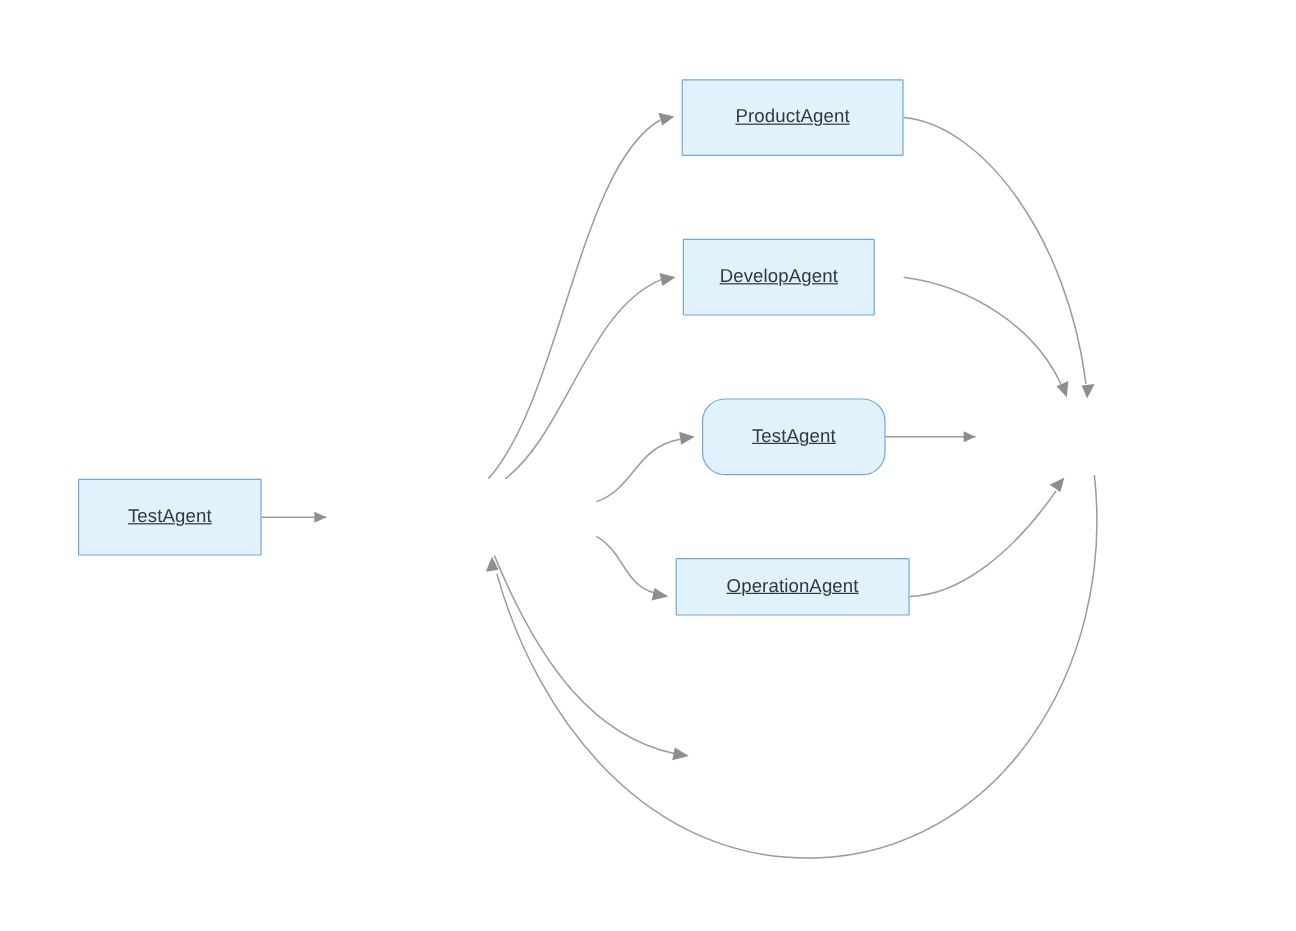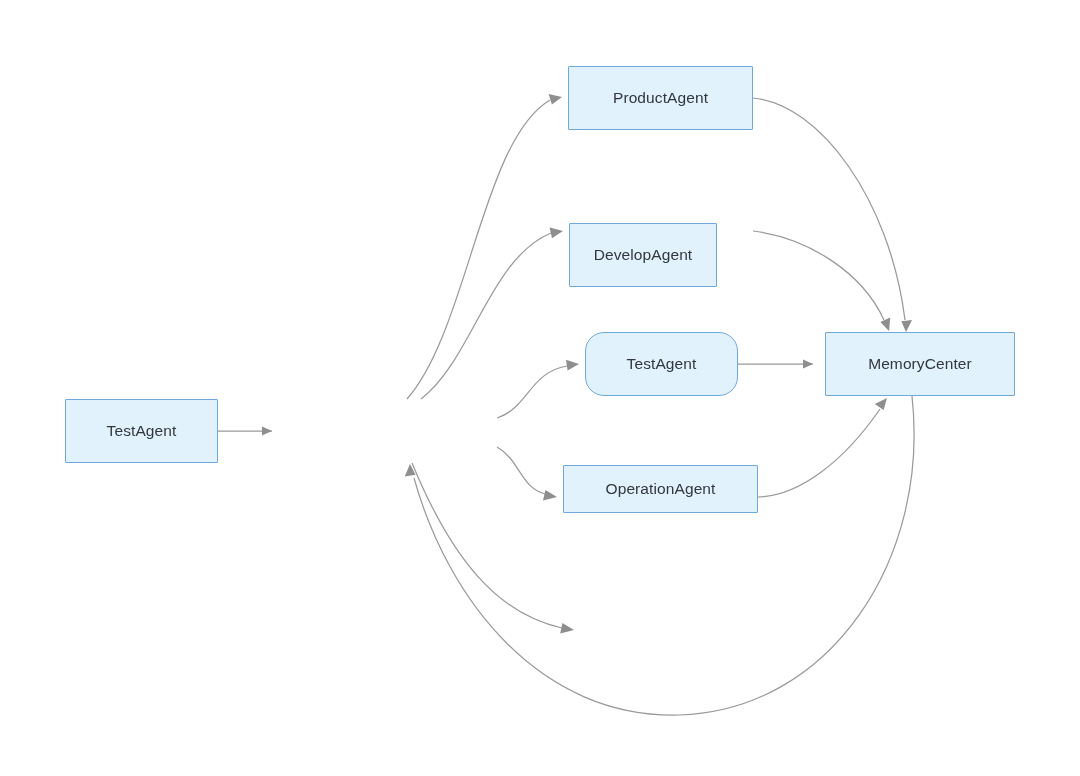--- a/index.html
+++ b/index.html
@@ -36,20 +36,21 @@
     align-items: center;
     justify-content: center;
     z-index: 2;
   }
   .node-label {
     font-size: 15.5px;
     color: #32373d;
     letter-spacing: 0.1px;
     white-space: nowrap;
     line-height: 1;
+    text-decoration: underline;
   }
   .edge-path {
     fill: none;
     stroke: #9a9a9a;
     stroke-width: 1.25px;
   }
   .edge-arrow {
     fill: #8e8e8e;
     stroke: none;
   }
@@ -119,30 +120,27 @@
 
   <div class="node" style="left:65px; top:399px; width:153px; height:64px;">
     <span class="node-label">TestAgent</span>
   </div>
 
 
   <div class="node" style="left:568px; top:66px; width:185px; height:64px;">
     <span class="node-label">ProductAgent</span>
   </div>
 
-  <div class="node" style="left:569px; top:199px; width:148px; height:64px;margin-top:24px;">
+  <div class="node" style="left:569px; top:199px; width:160px; height:64px;">
     <span class="node-label">DevelopAgent</span>
   </div>
 
   <div class="node" style="left:585px; top:332px; width:153px; height:64px;border-radius:19px;">
     <span class="node-label">TestAgent</span>
   </div>
 
   <div class="node" style="left:563px; top:465px; width:195px; height:48px;">
     <span class="node-label">OperationAgent</span>
   </div>
 
 
-  <div class="node" style="left:825px; top:332px; width:190px; height:64px;">
-    <span class="node-label">MemoryCenter</span>
-  </div>
 
 </div>
 
 </body></html>

